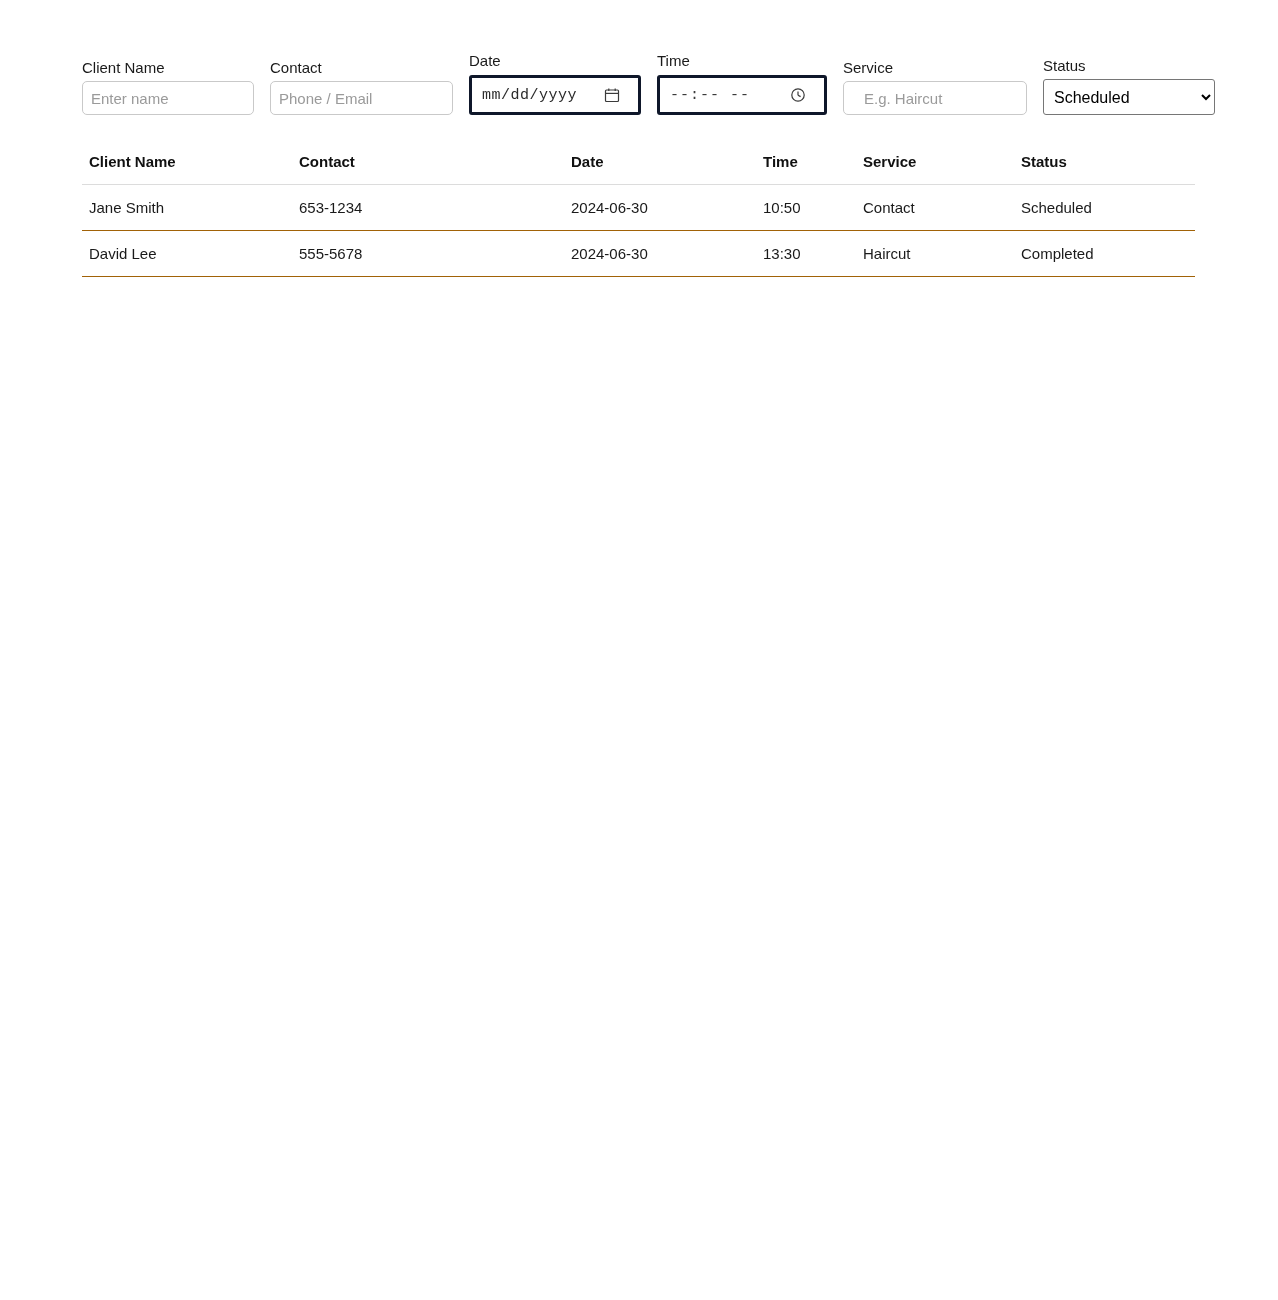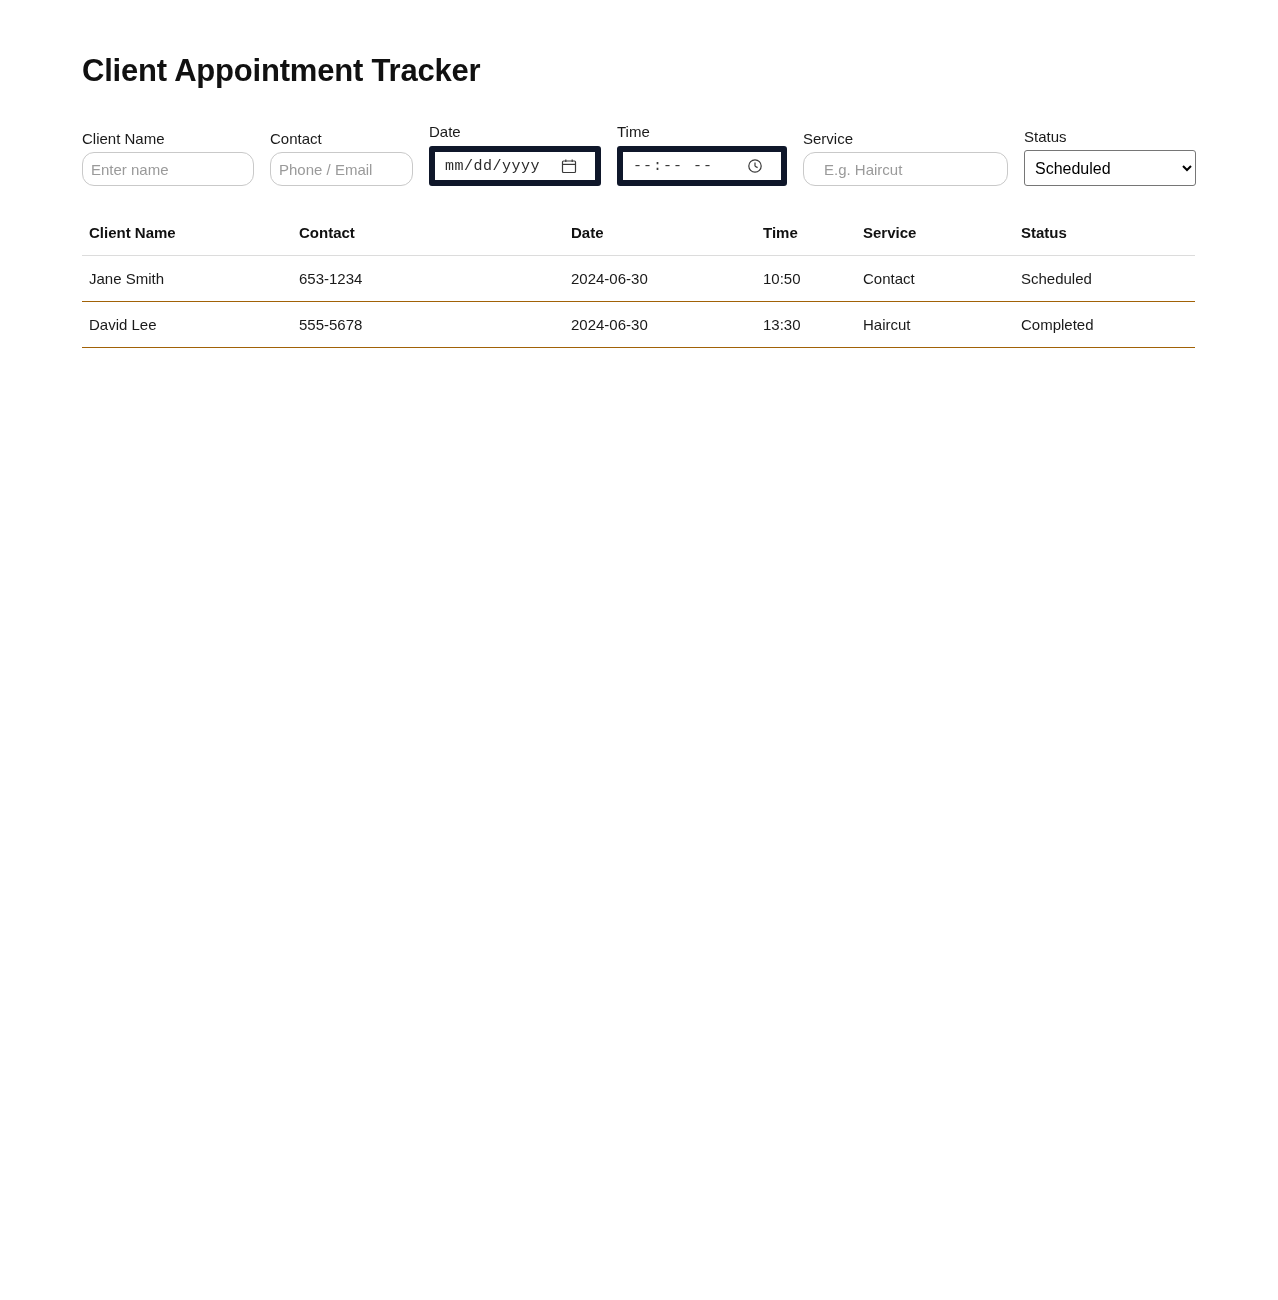--- a/index.html
+++ b/index.html
@@ -42,40 +42,40 @@
     line-height: 1.2;
   }
   .field input[type="text"] {
     width: 172px;
     height: 34px;
     box-sizing: border-box;
     padding: 4px 8px;
     font-size: 15px;
     font-family: "Liberation Sans", sans-serif;
     border: 1px solid #c9c9c9;
-    border-radius: 12px;
+    border-radius: 5px;
     background: #fff;
     color: #111;
     outline: none;
   }
   .field input[type="text"]::placeholder {
     color: #9a9a9a;
   }
   .field input.contact-input {
-    width: 143px;
+    width: 183px;
   }
   .field input.service-input {
-    width: 205px;
+    width: 184px;
     padding-left: 20px;
   }
   .field .datelike {
     width: 172px;
     height: 40px;
     box-sizing: border-box;
-    border: 6px solid #0f172a;
+    border: 3px solid #0f172a;
     border-radius: 3px;
     background: #fff;
     display: flex;
     align-items: center;
     justify-content: space-between;
     padding: 0 18px 0 10px;
     font-family: "Liberation Mono", monospace;
     font-size: 15px;
     color: #2b2b2b;
   }
@@ -145,21 +145,20 @@
   table.appointments th:nth-child(5),
   table.appointments td:nth-child(5) { width: 158px; }
   table.appointments th:nth-child(6),
   table.appointments td:nth-child(6) { width: auto; }
 </style>
 </head>
 <body>
 
 <div class="page">
 
-  <h1 class="page-title">Client Appointment Tracker</h1>
 
   <div class="form-row">
 
     <div class="field">
       <label>Client Name</label>
       <input type="text" class="name-input" placeholder="Enter name" style="">
     </div>
 
     <div class="field">
       <label>Contact</label>

